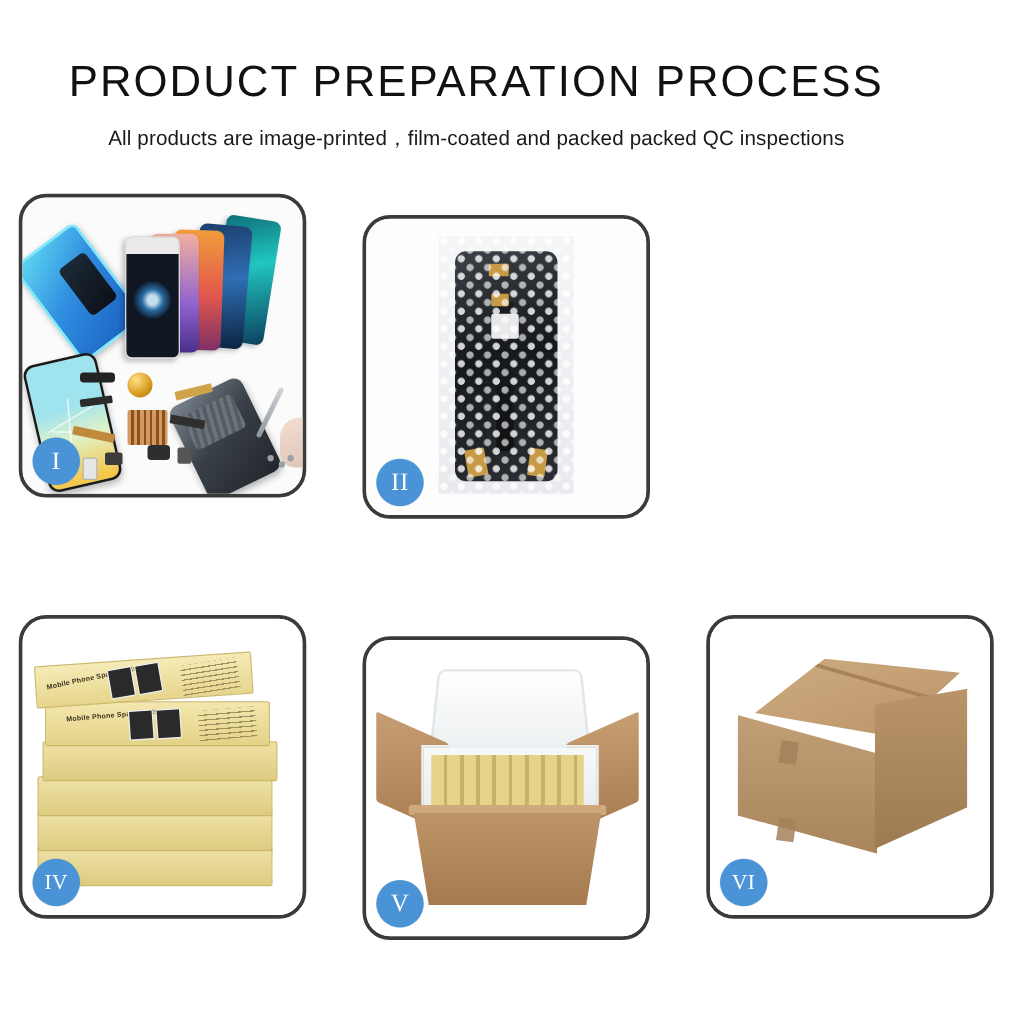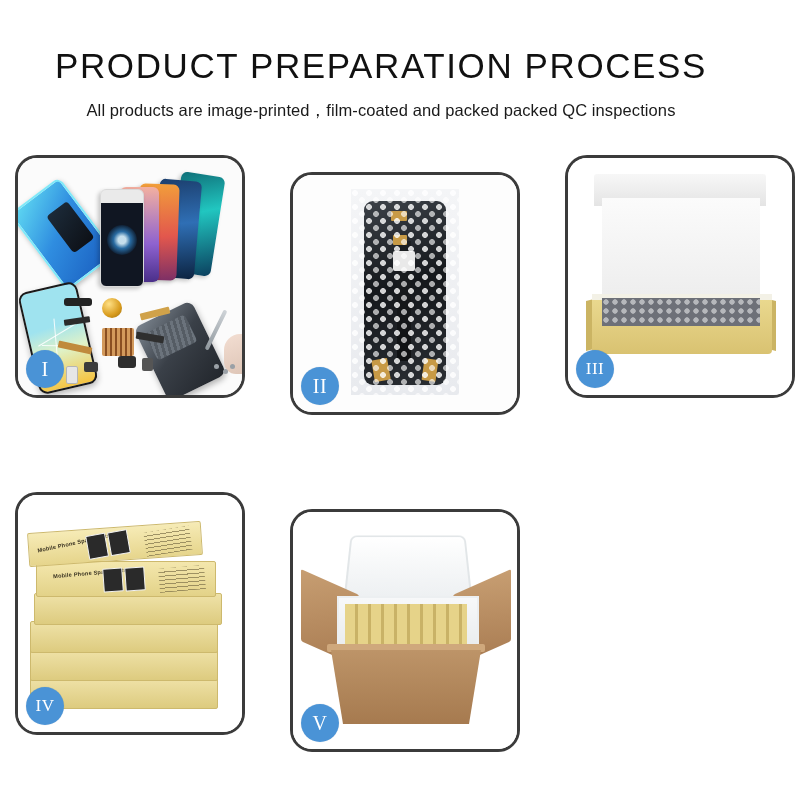--- a/index.html
+++ b/index.html
@@ -313,32 +313,20 @@
           <div class="goldtab gt1"></div>
           <div class="goldtab gt2"></div>
           <div class="goldtab gt3"></div>
           <div class="goldtab gt4"></div>
           <div class="bubbles"></div>
         </div>
       </div>
       <div class="badge">II</div>
     </div>
 
-    <div class="panel r0 c2">
-      <div class="scene p3">
-        <div class="lid-back"></div>
-        <div class="lid-inner"></div>
-        <div class="box-flapL"></div>
-        <div class="box-flapR"></div>
-        <div class="box-base"></div>
-        <div class="box-lip"></div>
-        <div class="box-inner-wrap"></div>
-      </div>
-      <div class="badge small">III</div>
-    </div>
 
     <div class="panel r1 c0">
       <div class="scene p4">
         <div class="stack">
           <div class="sbox b1"></div>
           <div class="sbox b2"></div>
           <div class="sbox b3"></div>
           <div class="sbox b4"></div>
           <div class="topbox">
             <div class="lbl b">Mobile Phone Spare Parts</div>
@@ -363,15 +351,29 @@
         <div class="flapL"></div>
         <div class="flapR"></div>
         <div class="foam-tray"></div>
         <div class="golds"></div>
         <div class="carton-lip"></div>
         <div class="carton-front"></div>
       </div>
       <div class="badge">V</div>
     </div>
 
+    <div class="panel r1 c2">
+      <div class="scene p6">
+        <div class="cart">
+          <div class="c-top">
+            <div class="c-top-seam"></div>
+          </div>
+          <div class="c-left"></div>
+          <div class="c-right"></div>
+          <div class="tape t1"></div>
+          <div class="tape t2"></div>
+        </div>
+      </div>
+      <div class="badge small">VI</div>
+    </div>
 
   </div>
 </div>
 
 </body></html>

